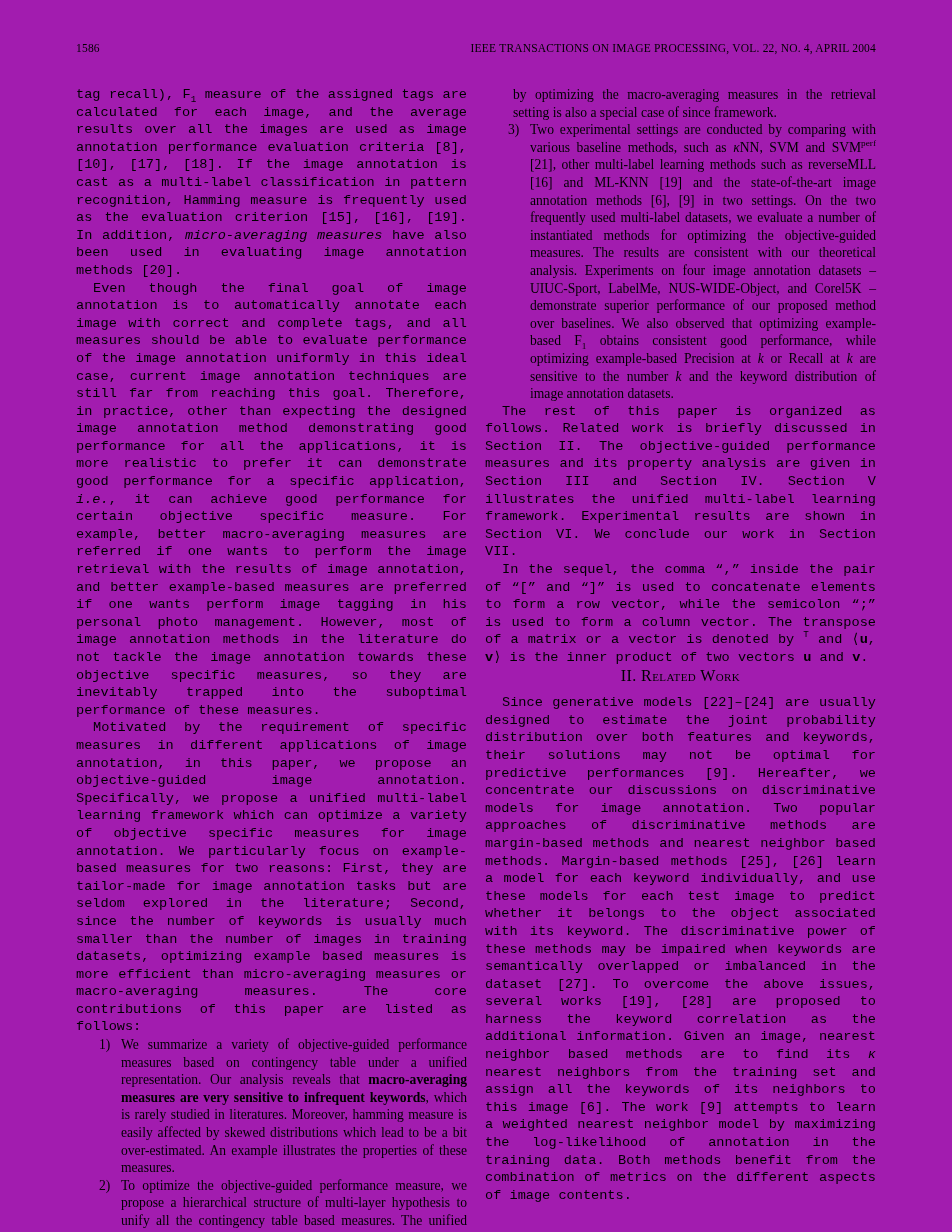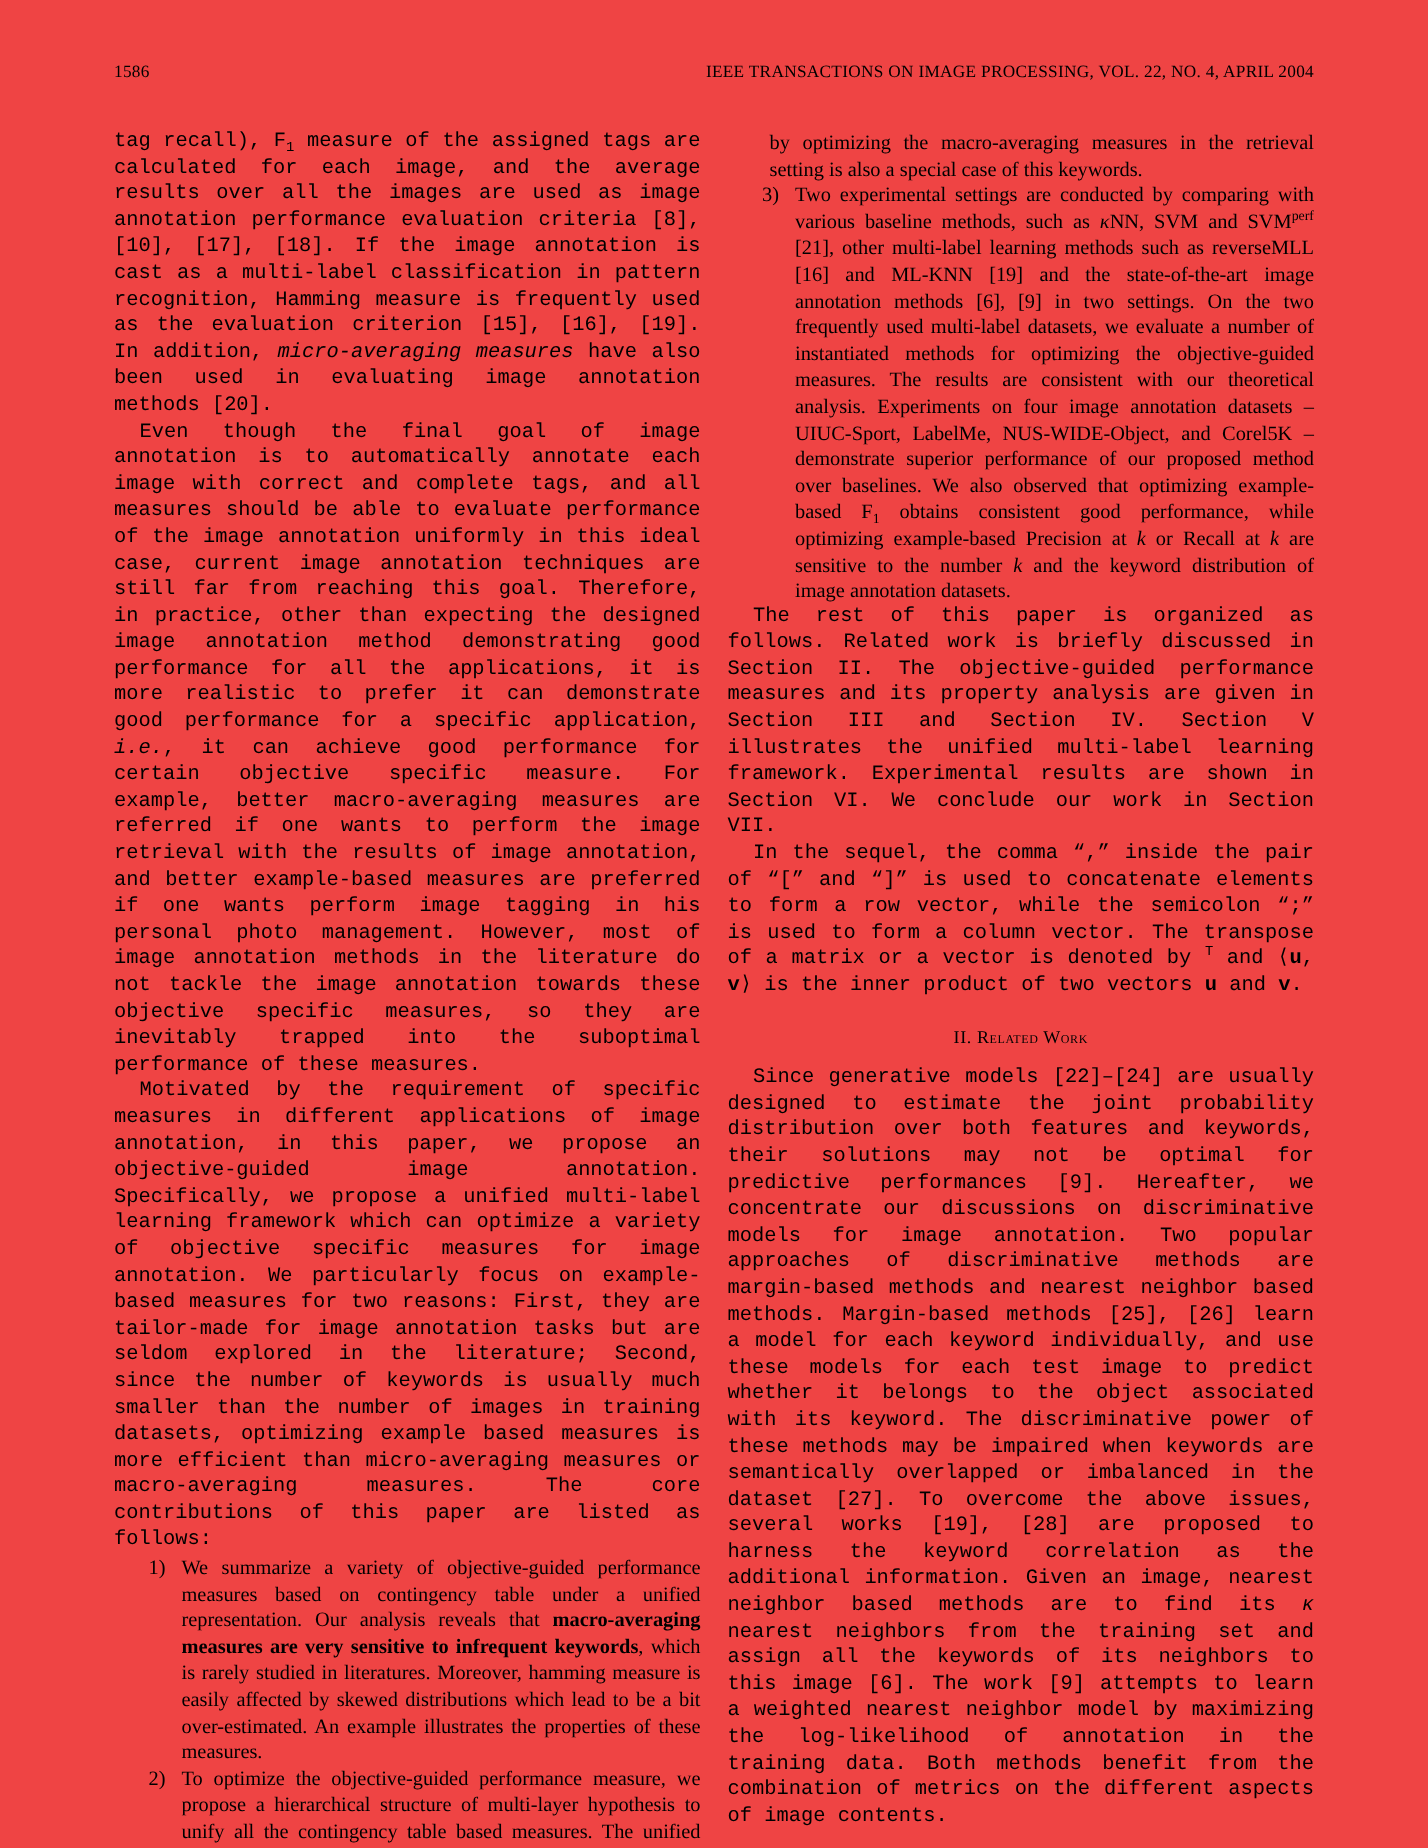--- a/index.html
+++ b/index.html
@@ -1,21 +1,21 @@
 <!DOCTYPE html>
 <html lang="en"><head>
 <meta charset="utf-8">
 <style>
   * { box-sizing: border-box; }
   html, body { margin: 0; padding: 0; background: #ffffff; }
   .page {
     position: relative;
     width: 952px;
     height: 1232px;
-    background: #ef4444;
+    background: #a21caf;
     color: #000000;
     font-family: "Liberation Serif", "DejaVu Serif", serif;
     overflow: hidden;
   }
   .running-header {
     position: absolute;
     top: 42px;
     left: 76px;
     width: 800px;
     display: flex;
@@ -38,26 +38,26 @@
     line-height: 17.6px;
     text-align: justify;
     hyphens: auto;
   }
   .col p { margin: 0; text-indent: 17px; font-family: Liberation Mono, monospace; }
   .col p.first { text-indent: 0; }
   .list-item { position: relative; padding-left: 45px; text-align: justify; }
   .list-marker { position: absolute; left: 23px; }
   .list-cont { padding-left: 28px; text-align: justify; }
   .section-heading {
-    font-size: 12px;
+    font-size: 16px;
     font-weight: normal;
     font-variant: small-caps;
     text-align: center;
     letter-spacing: 0.4px;
-    margin: 16px 0 10px 0;
+    margin: 0 0 10px 0;
   }
   sub, sup { font-size: 68%; line-height: 0; }
   b { font-weight: bold; }
 </style>
 </head>
 <body>
 
 <div class="page">
 
   <div class="running-header">
@@ -75,21 +75,21 @@
         <span class="list-marker">1)</span>
         <span>We summarize a variety of objective-guided performance measures based on contingency table under a unified representation. Our analysis reveals that <b>macro-averaging measures are very sensitive to infrequent keywords</b>, which is rarely studied in literatures. Moreover, hamming measure is easily affected by skewed distributions which lead to be a bit over-estimated. An example illustrates the properties of these measures.</span>
       </div>
       <div class="list-item">
         <span class="list-marker">2)</span>
         <span>To optimize the objective-guided performance measure, we propose a hierarchical structure of multi-layer hypothesis to unify all the contingency table based measures. The unified loss functions can be defined correspondingly. And then, we formulate these loss functions as relaxed surrogate functions. The learning model with the relaxed surrogate function can be optimized efficiently. The proposed framework can optimize all the bipartition measures without additional effort. SVM and SVM<sup>perf</sup> [21] can be shown as special cases of this framework. ReverseMLL [16]</span>
       </div>
     </div>
 
     <div class="col">
-      <div class="list-cont">by optimizing the macro-averaging measures in the retrieval setting is also a special case of this keywords.</div>
+      <div class="list-cont">by optimizing the macro-averaging measures in the retrieval setting is also a special case of since framework.</div>
       <div class="list-item">
         <span class="list-marker">3)</span>
         <span>Two experimental settings are conducted by comparing with various baseline methods, such as <i>κ</i>NN, SVM and SVM<sup>perf</sup> [21], other multi-label learning methods such as reverseMLL [16] and ML-KNN [19] and the state-of-the-art image annotation methods [6], [9] in two settings. On the two frequently used multi-label datasets, we evaluate a number of instantiated methods for optimizing the objective-guided measures. The results are consistent with our theoretical analysis. Experiments on four image annotation datasets – UIUC-Sport, LabelMe, NUS-WIDE-Object, and Corel5K – demonstrate superior performance of our proposed method over baselines. We also observed that optimizing example-based F<sub>1</sub> obtains consistent good performance, while optimizing example-based Precision at <i>k</i> or Recall at <i>k</i> are sensitive to the number <i>k</i> and the keyword distribution of image annotation datasets.</span>
       </div>
       <p>The rest of this paper is organized as follows. Related work is briefly discussed in Section II. The objective-guided performance measures and its property analysis are given in Section III and Section IV. Section V illustrates the unified multi-label learning framework. Experimental results are shown in Section VI. We conclude our work in Section VII.</p>
       <p>In the sequel, the comma “,” inside the pair of “[” and “]” is used to concatenate elements to form a row vector, while the semicolon “;” is used to form a column vector. The transpose of a matrix or a vector is denoted by <sup>T</sup> and ⟨<b>u</b>, <b>v</b>⟩ is the inner product of two vectors <b>u</b> and <b>v</b>.</p>
       <h2 class="section-heading">II. Related Work</h2>
       <p>Since generative models [22]–[24] are usually designed to estimate the joint probability distribution over both features and keywords, their solutions may not be optimal for predictive performances [9]. Hereafter, we concentrate our discussions on discriminative models for image annotation. Two popular approaches of discriminative methods are margin-based methods and nearest neighbor based methods. Margin-based methods [25], [26] learn a model for each keyword individually, and use these models for each test image to predict whether it belongs to the object associated with its keyword. The discriminative power of these methods may be impaired when keywords are semantically overlapped or imbalanced in the dataset [27]. To overcome the above issues, several works [19], [28] are proposed to harness the keyword correlation as the additional information. Given an image, nearest neighbor based methods are to find its <i>κ</i> nearest neighbors from the training set and assign all the keywords of its neighbors to this image [6]. The work [9] attempts to learn a weighted nearest neighbor model by maximizing the log-likelihood of annotation in the training data. Both methods benefit from the combination of metrics on the different aspects of image contents.</p>
     </div>
 

